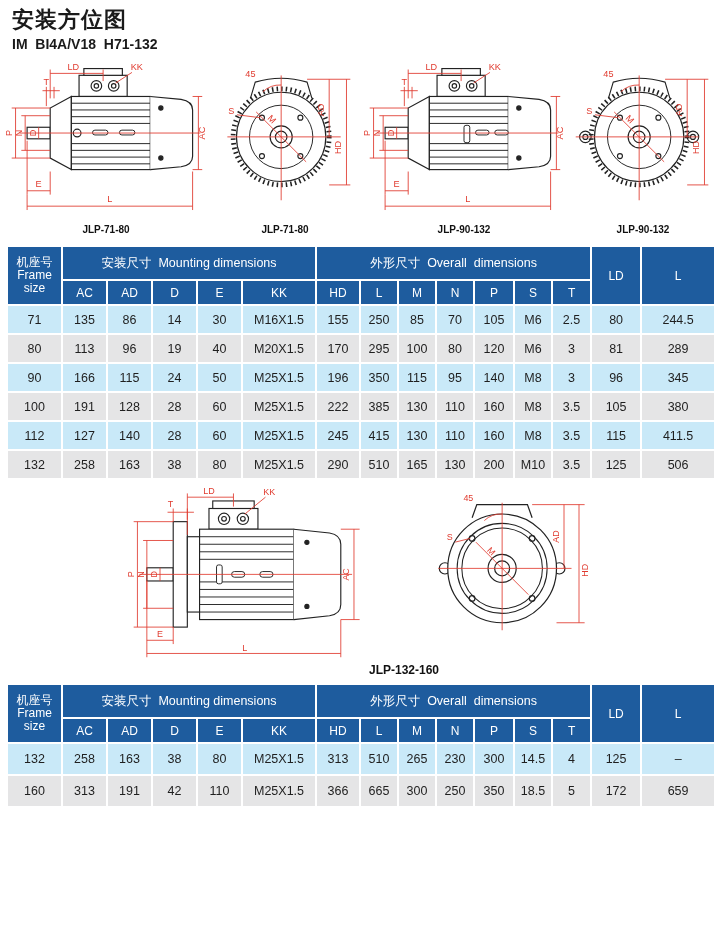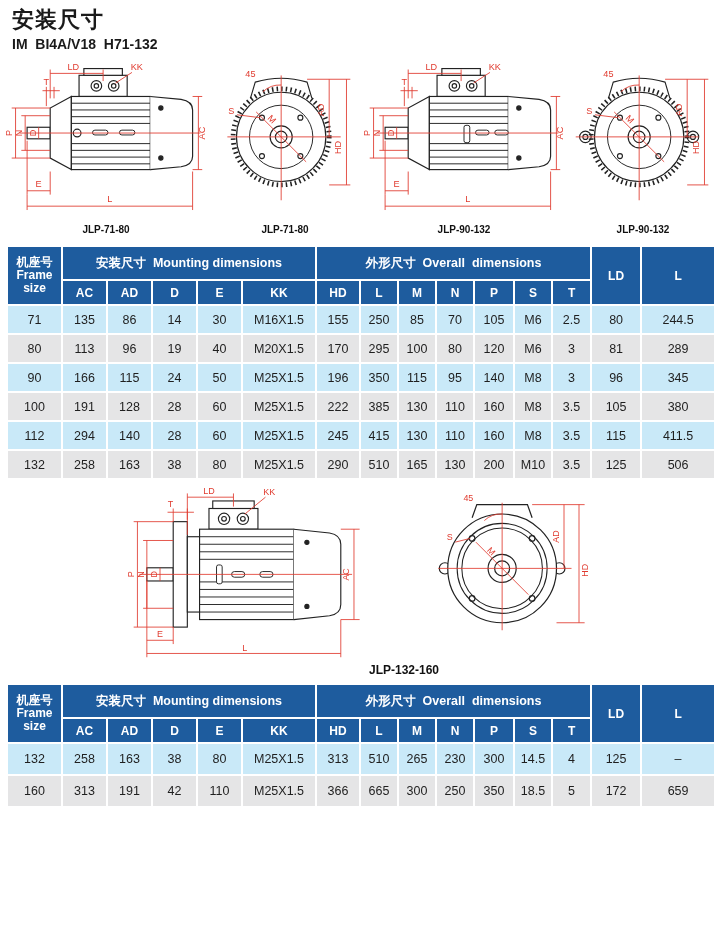--- a/index.html
+++ b/index.html
@@ -12,41 +12,41 @@
   .h-cn{font-size:22px;font-weight:bold;line-height:1.1;margin:0;letter-spacing:1px;}
   .h-en{font-size:11.5px;color:#222;margin:0 0 6px 0;}
   .h-model{font-size:14px;font-weight:bold;margin:4px 0 0 0;white-space:pre;}
   .sec-ttl{padding:16px 0 0 12px;}
   .draw-row1{display:flex;justify-content:space-between;align-items:flex-start;padding:0 4px;margin-top:4px;}
   figure{margin:0;text-align:center;}
   figcaption{font-weight:bold;font-size:10px;color:#111;margin-top:8px;}
   .draw-row2{display:flex;gap:26px;padding-left:126px;margin-top:4px;align-items:flex-start;}
   .caption2{font-weight:bold;font-size:12px;color:#111;text-align:center;padding-left:88px;margin-top:2px;}
   table{border-collapse:separate;border-spacing:2px;table-layout:fixed;width:710px;margin:10px 0 0 6px;}
-  th{background:#1e5c9e;color:#fff;font-weight:bold;font-size:12px;vertical-align:middle;}
+  th{background:#1e5c9e;color:#fff;font-weight:normal;font-size:12px;vertical-align:middle;}
   th.grp{white-space:pre;font-size:12.5px;}
   th.frame div{line-height:1.12;font-size:12px;}
   td{text-align:center;font-size:12.5px;color:#1f1f1f;vertical-align:middle;}
   tbody tr:nth-child(odd) td{background:#c9e9f8;}
   tbody tr:nth-child(even) td{background:#e5e5e6;}
   .t1 thead tr:first-child th{height:30px;}
   .t1 thead tr:last-child th{height:21px;}
   .t1 td{height:25px;}
   .t2 thead tr:first-child th{height:30px;}
   .t2 thead tr:last-child th{height:21px;}
   .t2 td{height:28px;}
   svg text{font-family:"Liberation Sans","DejaVu Sans",sans-serif;}
 </style>
 </head>
 <body>
 
 <div class="page">
 
   <div class="hdr">
-    <div class="h-cn">安装尺寸</div>
+    <div class="h-cn">安装方位图</div>
     <div class="h-model">IM  BI4A/V18  H71-132</div>
   </div>
 
   <div class="draw-row1">
 
     <figure>
       <svg viewBox="0 0 212 162" width="204" height="156">
         <g stroke="#222" fill="none" stroke-width="1.2">
           <rect x="24" y="74" width="24" height="12" fill="#fff"></rect>
           <polygon points="70,42 48,54 48,106 70,118" fill="#fff"></polygon>
@@ -354,21 +354,21 @@
           <td>130</td>
           <td>110</td>
           <td>160</td>
           <td>M8</td>
           <td>3.5</td>
           <td>105</td>
           <td>380</td>
         </tr>
         <tr>
           <td>112</td>
-          <td>294</td>
+          <td>127</td>
           <td>140</td>
           <td>28</td>
           <td>60</td>
           <td>M25X1.5</td>
           <td>245</td>
           <td>415</td>
           <td>130</td>
           <td>110</td>
           <td>160</td>
           <td>M8</td>

